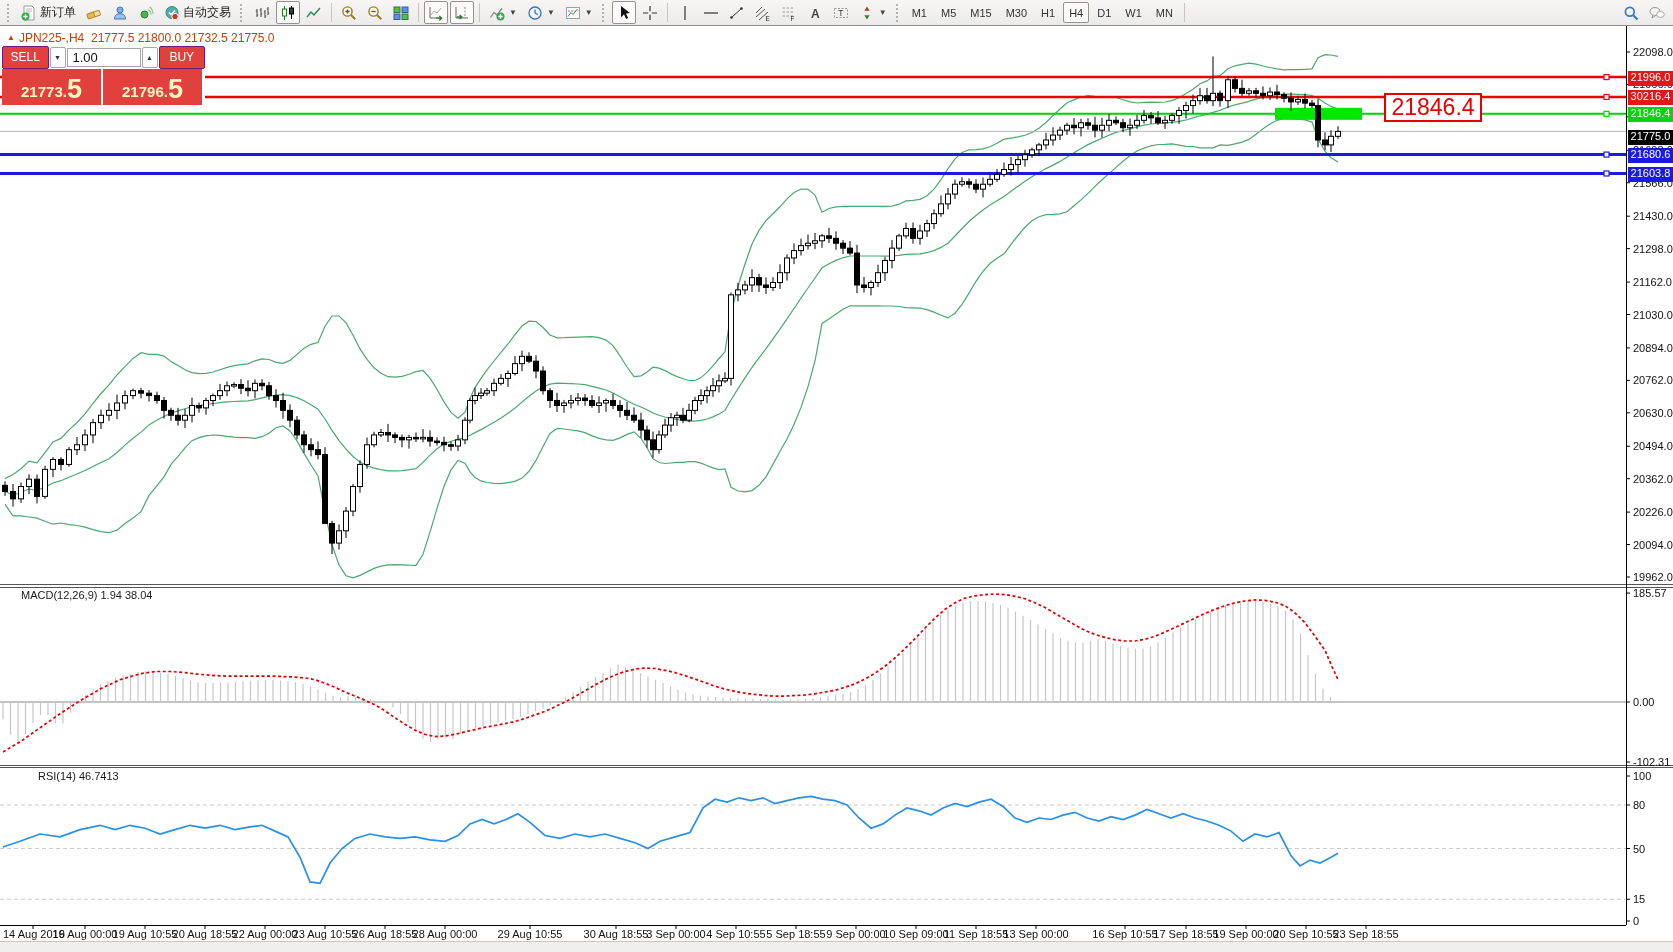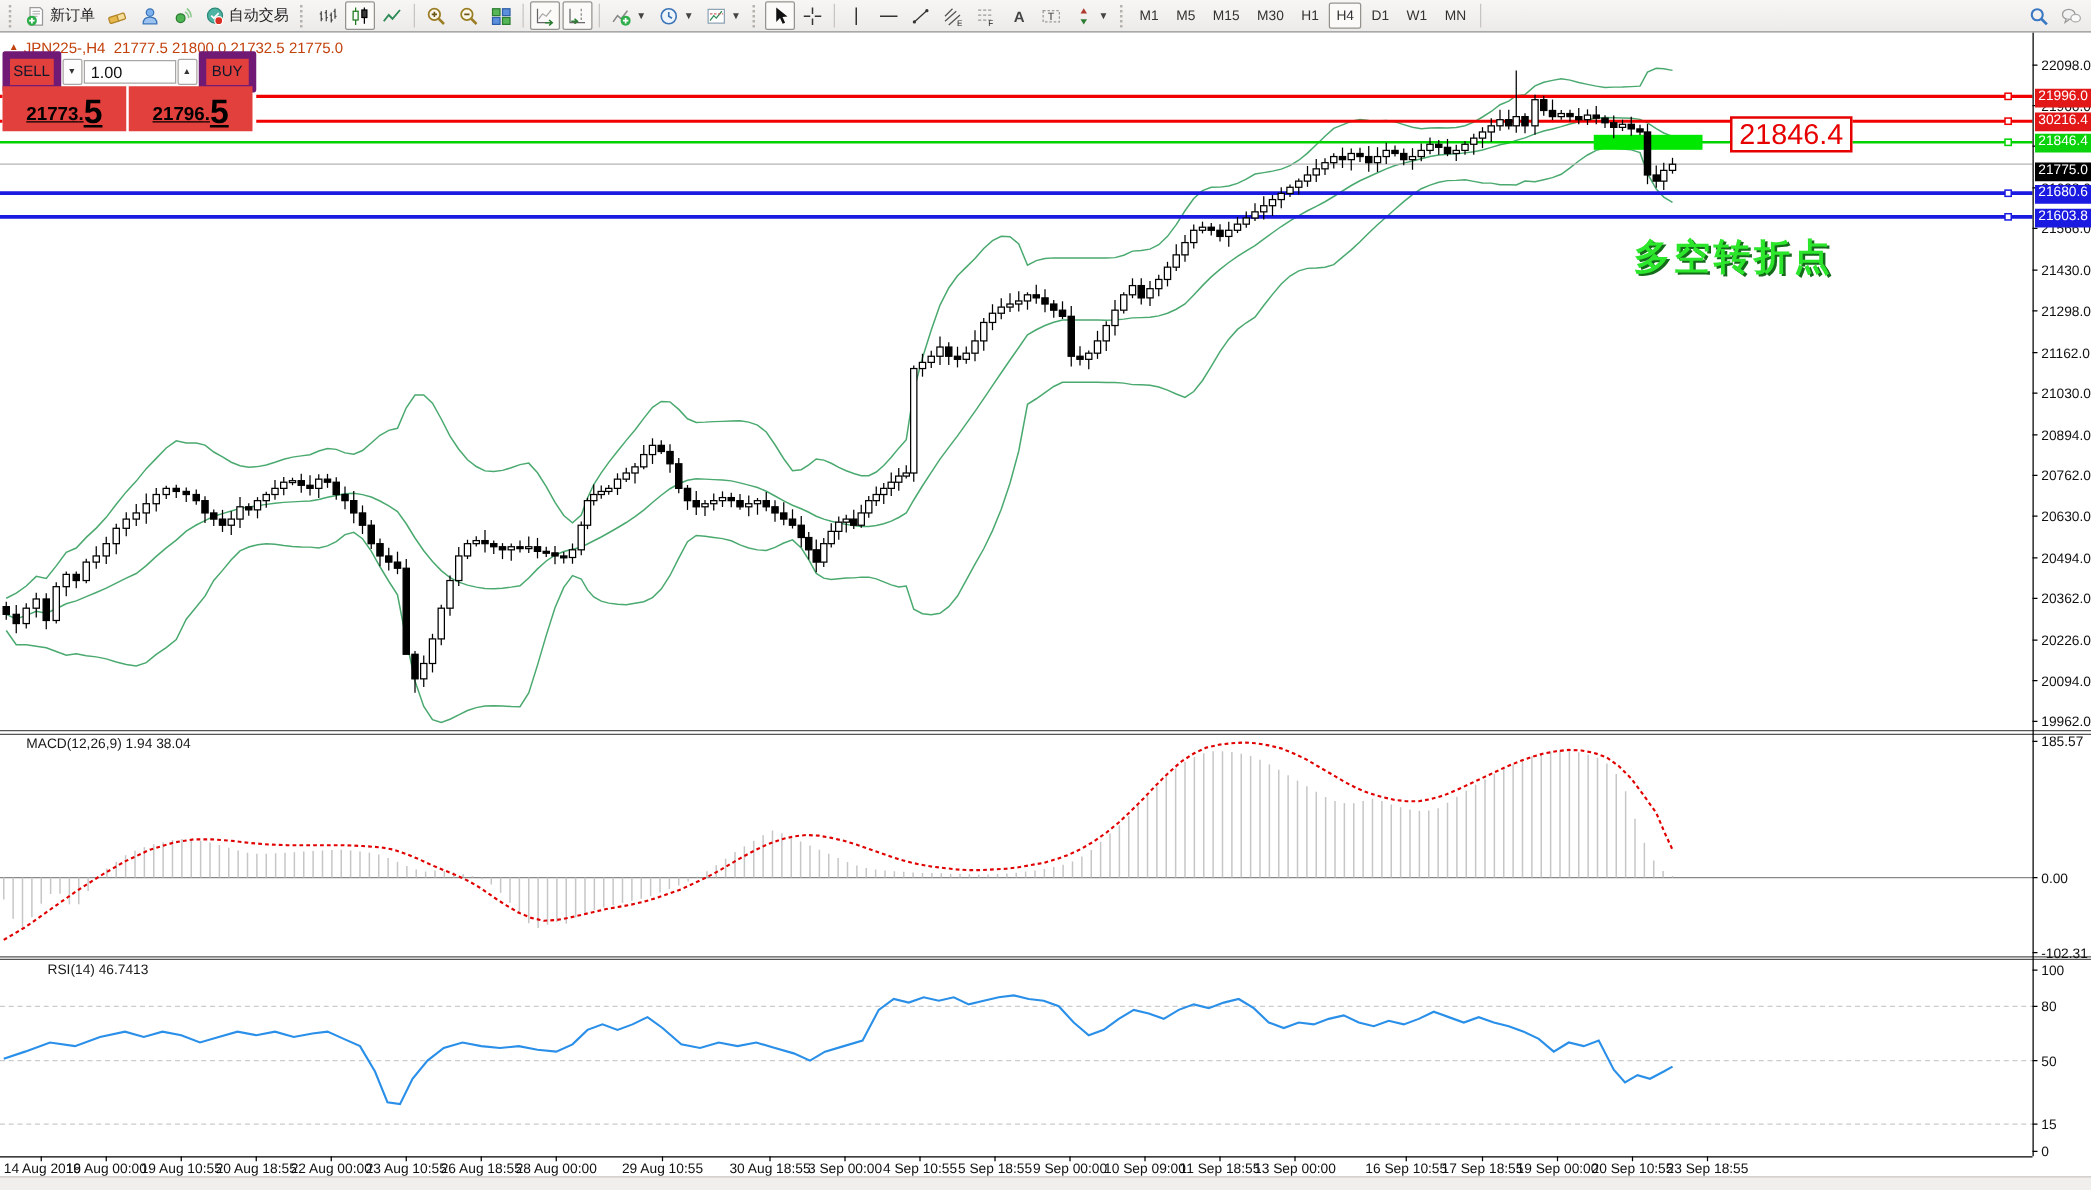--- a/index.html
+++ b/index.html
@@ -24,29 +24,29 @@
 
   
   #plot{position:absolute;top:0;left:0;z-index:1;}
 
   
   .chart-header{position:absolute;left:7px;top:31px;z-index:10;font-size:12px;font-weight:normal;color:#c2410c;}
   .chart-header .tri{font-size:8px;vertical-align:2px;margin-right:4px;}
 
   .trade-panel{position:absolute;left:2px;top:46px;width:203px;z-index:12;background:#fff;padding-bottom:1px;}
   .tp-row1{display:flex;align-items:center;height:22px;}
-  .tp-btn{width:51px;height:21px;background:#e2403d;border:6px solid #701a75;border-radius:2px;
-    color:#0f172a;font-size:12px;display:flex;align-items:center;justify-content:center;}
+  .tp-btn{width:51px;height:21px;background:#e2403d;border:1px solid #701a75;border-radius:2px;
+    color:#ffffff;font-size:12px;display:flex;align-items:center;justify-content:center;}
   .tp-spin{width:14px;height:19px;background:#fdfdfd;border:1px solid #a9a7a5;border-radius:2px;
     display:flex;align-items:center;justify-content:center;font-size:7px;color:#333;margin:0 1px;}
   .tp-vol{width:62px;height:17px;background:#fff;border:1px solid #a9a7a5;font-size:13px;
     text-align:left;padding:0 5px;color:#111;font-family:"Liberation Sans",sans-serif;}
   .tp-row2{display:flex;margin-top:1px;}
-  .tp-quote{width:99px;height:36px;background:#e2403d;color:#000000;display:flex;align-items:flex-end;
-    justify-content:center;padding-bottom:2px;box-sizing:border-box;text-decoration:underline;}
+  .tp-quote{width:99px;height:36px;background:#e2403d;color:#fef9c3;display:flex;align-items:flex-end;
+    justify-content:center;padding-bottom:2px;box-sizing:border-box;}
   .tp-quote.sell{margin-right:2px;}
   .tp-q-main{font-size:15px;font-weight:bold;line-height:22px;}
   .tp-q-big{font-size:27px;font-weight:bold;line-height:27px;}
 
   .px-label{position:absolute;left:1628px;width:45px;height:15px;z-index:8;color:#fff;
     font-size:11px;line-height:13px;text-align:center;}
   .px-red{background:#e21717;}
   .px-green{background:#0bd30b;}
   .px-black{background:#000;}
   .px-blue{background:#1a1ae0;}
@@ -1043,20 +1043,19 @@
 </div>
 
 <div class="px-label px-red" style="top:71px;">21996.0</div>
 <div class="px-label px-red" style="top:90px;">30216.4</div>
 <div class="px-label px-green" style="top:107px;">21846.4</div>
 <div class="px-label px-black" style="top:130px;">21775.0</div>
 <div class="px-label px-blue" style="top:148px;">21680.6</div>
 <div class="px-label px-blue" style="top:167px;">21603.8</div>
 
 <div class="callout">21846.4</div>
-<div class="annotation">多空转折点</div>
 
 <div class="ind-label" style="left:5px;top:589px;">MACD(12,26,9) 1.94 38.04</div>
 <div class="ind-label" style="left:22px;top:770px;">RSI(14) 46.7413</div>
 
 <div class="status-bar"></div>
 
 </div>
 
 </body></html>

